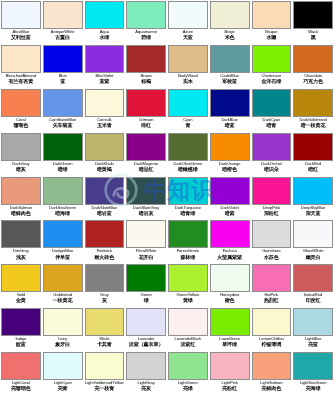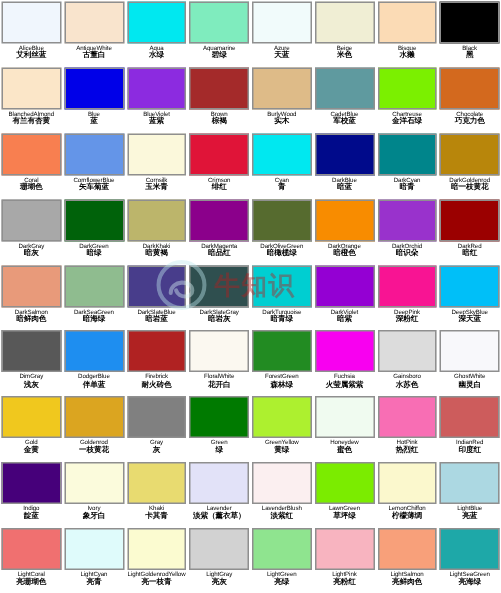--- a/index.html
+++ b/index.html
@@ -63,23 +63,23 @@
     pointer-events:none;
     opacity:0.42;
     display:flex;
     align-items:center;
     gap:4px;
   }
   #watermark .wm-logo{
     flex:0 0 36px;height:36px;
   }
   #watermark .wm-text{
-    font-size:17px;
+    font-size:23px;
     font-weight:bold;
-    color:#b91c1c;
+    color:#1d4ed8;
     font-family:"DejaVu Sans",sans-serif;
     white-space:nowrap;
     letter-spacing:1px;
   }
 </style>
 </head>
 <body>
 
 <div id="palette-grid">
     <div class="swatch-cell">

